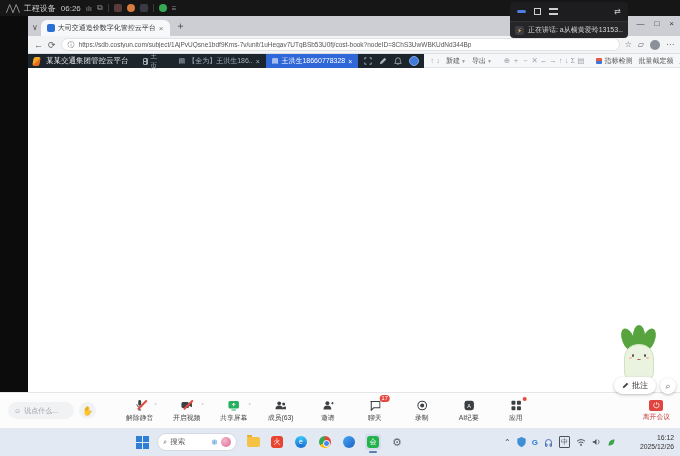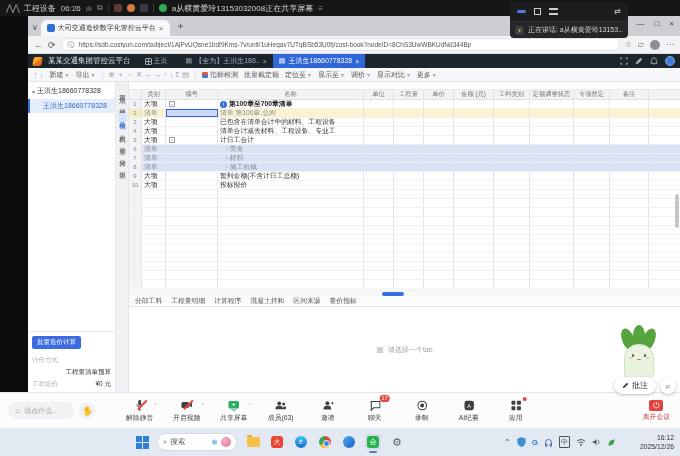--- a/index.html
+++ b/index.html
@@ -38,21 +38,21 @@
   .newtab { font-size:10px; color:#444; margin:0 0 3px 6px; }
   .win-ctls { position:absolute; right:6px; top:3px; display:flex; gap:10px; color:#333; font-size:8px; }
   .urlbar { height:18px; background:#f1f3f4; display:flex; align-items:center; padding:0 6px; gap:5px; border-bottom:1px solid #dcdfe3; }
   .nav-ic { color:#5f6368; font-size:9px; }
   .url-pill { flex:1; height:13px; background:#fff; border:1px solid #e0e2e5; border-radius:7px; display:flex; align-items:center; padding:0 6px; gap:4px; overflow:hidden; }
   .url-txt { font-size:6.5px; color:#555; white-space:nowrap; overflow:hidden; }
   .url-right { display:flex; gap:6px; align-items:center; color:#5f6368; font-size:8px; }
   .prof-ava { width:10px; height:10px; border-radius:50%; background:#8a8f98; }
 
   
-  .app { flex:1; display:flex; flex-direction:column; overflow:hidden; }
+  .app { flex:1; display:flex; flex-direction:row; overflow:hidden; }
   .app-header { height:14px; background:#1c242c; display:flex; align-items:center; padding:0 5px; gap:6px; }
   .brand-logo { width:9px; height:9px; background:linear-gradient(135deg,#f5a623 45%,#e86c1f 55%); border-radius:2px; transform:skewX(-10deg); }
   .brand-name { color:#e6e9ec; font-size:7.5px; white-space:nowrap; }
   .nav-home { color:#9aa6b0; font-size:7px; display:flex; gap:2px; align-items:center; margin-left:8px; }
   .grid-ic { width:7px; height:7px; border:1px solid #9aa6b0; border-radius:1px; position:relative; }
   .grid-ic::before { content:""; position:absolute; left:2px; top:0; bottom:0; width:1px; background:#9aa6b0; }
   .grid-ic::after { content:""; position:absolute; top:2px; left:0; right:0; height:1px; background:#9aa6b0; }
   .app-tab { height:14px; display:flex; align-items:center; gap:3px; padding:0 6px; font-size:7px; color:#9fb0bd; white-space:nowrap; }
   .app-tab.active { background:#2f66d8; color:#fff; }
   .app-hdr-right { margin-left:auto; display:flex; gap:7px; align-items:center; }
@@ -182,21 +182,20 @@
     <span>工程设备</span>
     <span>06:26</span>
     <span class="tbicon">ılı</span>
     <span class="tbicon">⧉</span>
     <span class="sep"></span>
     <span class="dot-ic" style="background:#5a3b3b"></span>
     <span class="dot-ic" style="background:#d77b3c;border-radius:50%"></span>
     <span class="dot-ic" style="background:#3a3a46"></span>
     <span class="sep"></span>
     <span class="share-avatar"></span>
-    <span class="share-text">a从横黄爱玲13153032008正在共享屏幕</span>
     <span class="tbicon">≡</span>
   </div>
 
   <div class="toast-wrap">
     <div class="toast-row1">
       <span class="toast-min"></span>
       <span class="toast-sq"></span>
       <span class="toast-burger"></span>
       <span class="toast-right">⇄</span>
     </div>

